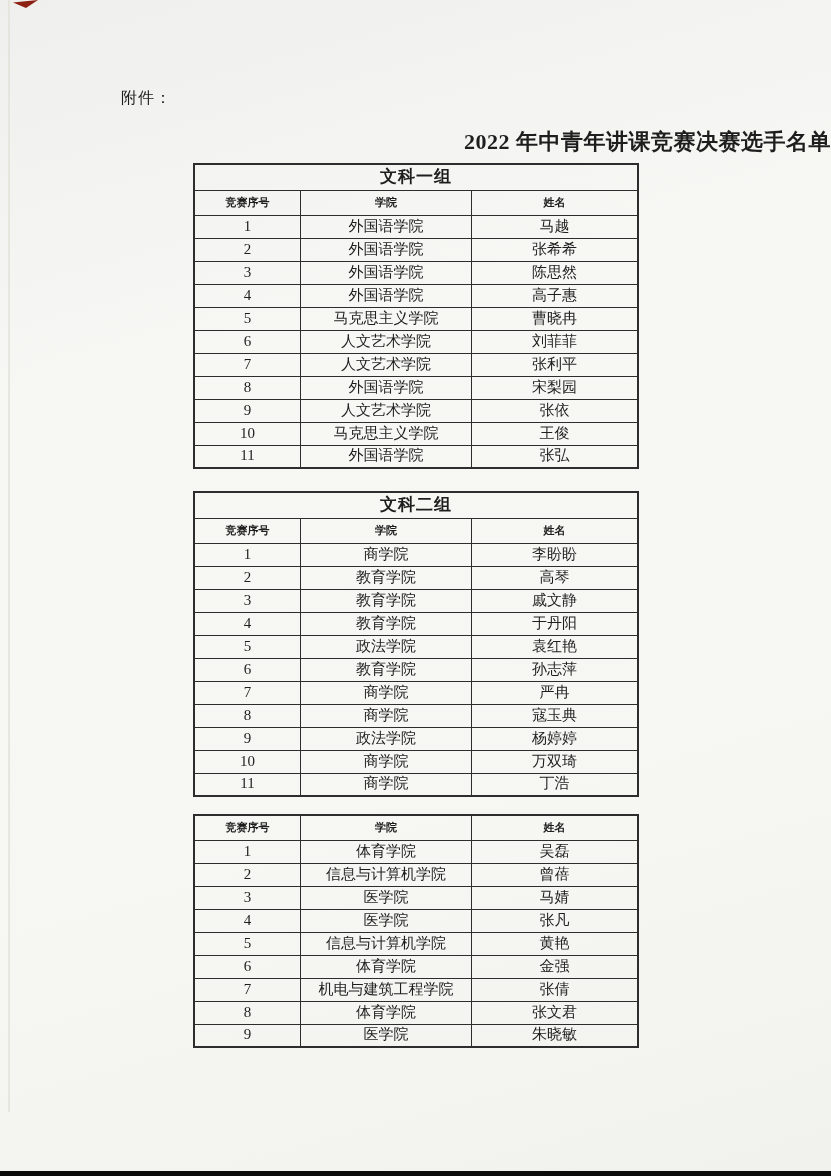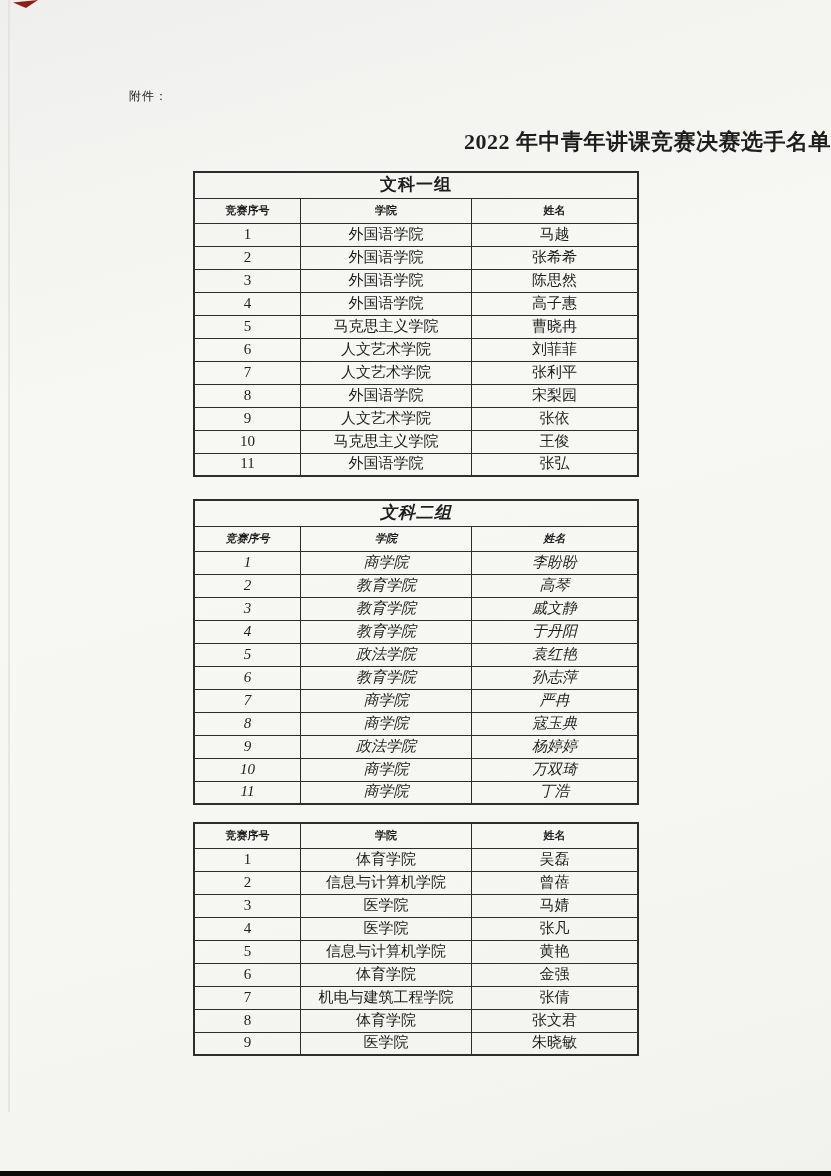--- a/index.html
+++ b/index.html
@@ -16,36 +16,35 @@
     clip-path: polygon(0 30%, 100% 0, 52% 100%);
   }
   .edge-line {
     position: absolute; left: 8px; top: 0; width: 2px; height: 1112px;
     background: #dde0d6; opacity: .65;
   }
   .scan-strip {
     position: absolute; left: 0; bottom: 0; width: 100%; height: 5px;
   }
   .attachment {
-    position: absolute; left: 129px; top: 88px;
-    font-size: 12px; letter-spacing: 1px;
+    position: absolute; left: 121px; top: 88px;
+    font-size: 16px; letter-spacing: 1px;
   }
   .title {
     position: absolute; left: 0; top: 127px; width: 100%;
     margin: 0; text-align: right;
     font-size: 22px; font-weight: bold; letter-spacing: .5px;
   }
   .tables { position: absolute; left: 193px; top: 163px; width: 446px; }
   table.roster {
     width: 100%; border-collapse: collapse; table-layout: fixed;
     border: 2px solid #2d2d2d;
-    margin-top: 8px;
   }
   table.roster.t1 { margin-bottom: 22px; }
-  table.roster.t2 { margin-bottom: 17px; font-style: italic; }
+  table.roster.t2 { margin-bottom: 17px; }
   table.roster td {
     border: 1px solid #2d2d2d;
     text-align: center; vertical-align: middle;
     padding: 0 2px; font-size: 15px; height: 23px; line-height: 1.05;
     overflow: hidden; white-space: nowrap;
   }
   tr.group-row td { font-weight: bold; font-size: 17px; height: 26px; letter-spacing: 1px; }
   tr.head-row  td { font-weight: bold; font-size: 11px; height: 25px; }
 </style>
 </head>

